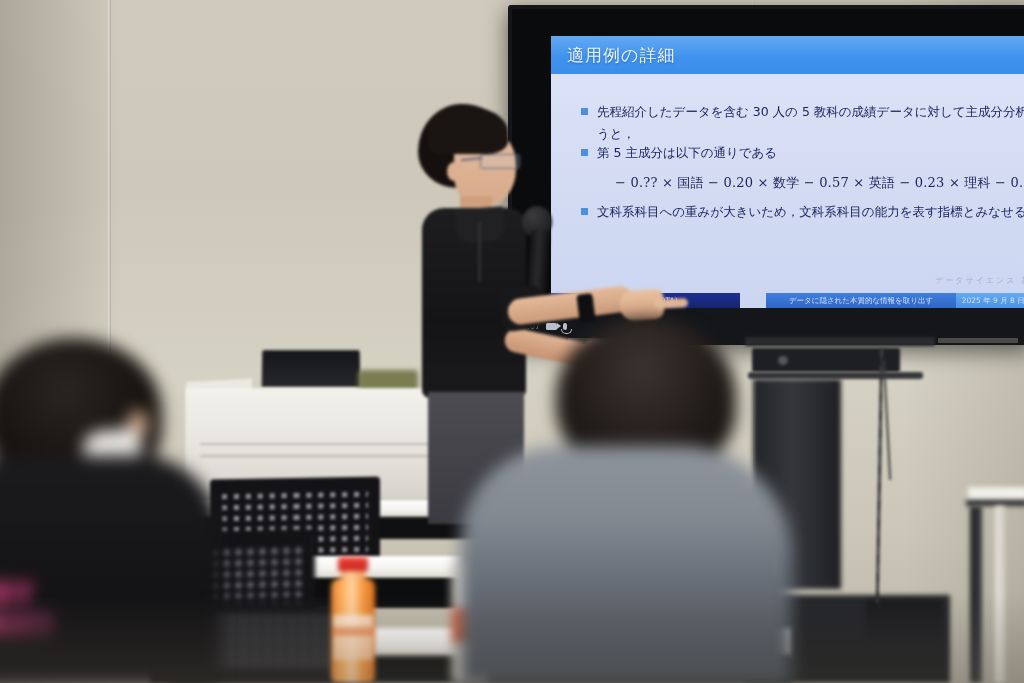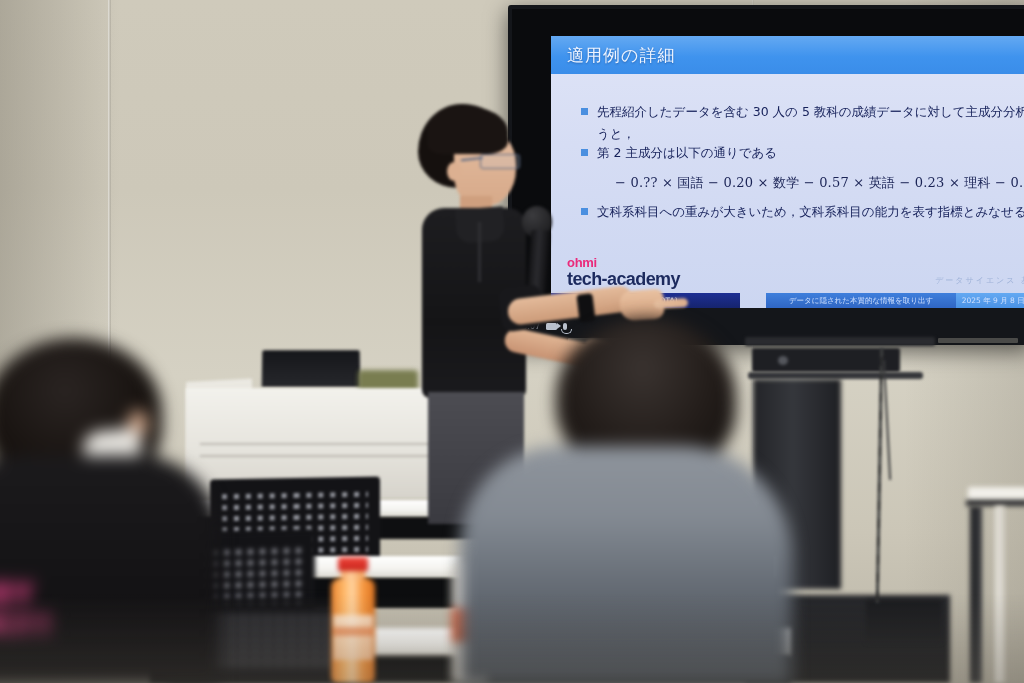--- a/index.html
+++ b/index.html
@@ -425,35 +425,31 @@
 
     <div id="slide-body">
       <div class="bullet-row">
         <span class="bsq"></span>
         <span class="btext">先程紹介したデータを含む 30 人の 5 教科の成績データに対して主成分分析を行</span>
       </div>
       <div class="bcont">うと，</div>
 
       <div class="bullet-row">
         <span class="bsq"></span>
-        <span class="btext">第 2 主成分は以下の通りである</span>
+        <span class="btext">第 5 主成分は以下の通りである</span>
       </div>
 
       <div id="formula">− 0.?? × 国語 − 0.20 × 数学 − 0.57 × 英語 − 0.23 × 理科 − 0.53 × 社会</div>
 
       <div class="bullet-row">
         <span class="bsq"></span>
         <span class="btext">文科系科目への重みが大きいため，文科系科目の能力を表す指標とみなせる</span>
       </div>
     </div>
 
-    <div id="slide-logo">
-      <div id="logo-ohmi">ohmi</div>
-      <div id="logo-academy">tech-academy</div>
-    </div>
     <div id="slide-footnote">データサイエンス 基礎</div>
 
     <div id="slide-statusbar">
       <div class="sb-seg sb-left">(滋賀大 DS・OTA)</div>
       <div class="sb-seg sb-mid">データに隠された本質的な情報を取り出す</div>
       <div class="sb-seg sb-right">
         <span>2025 年 9 月 8 日</span>
 
       </div>
     </div>

